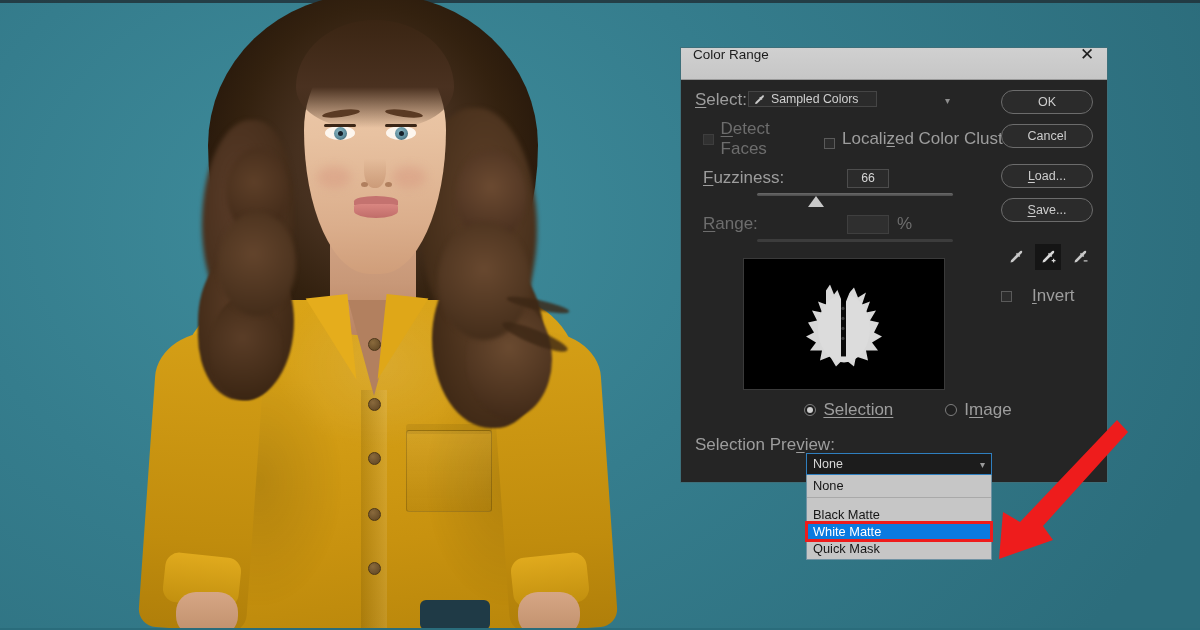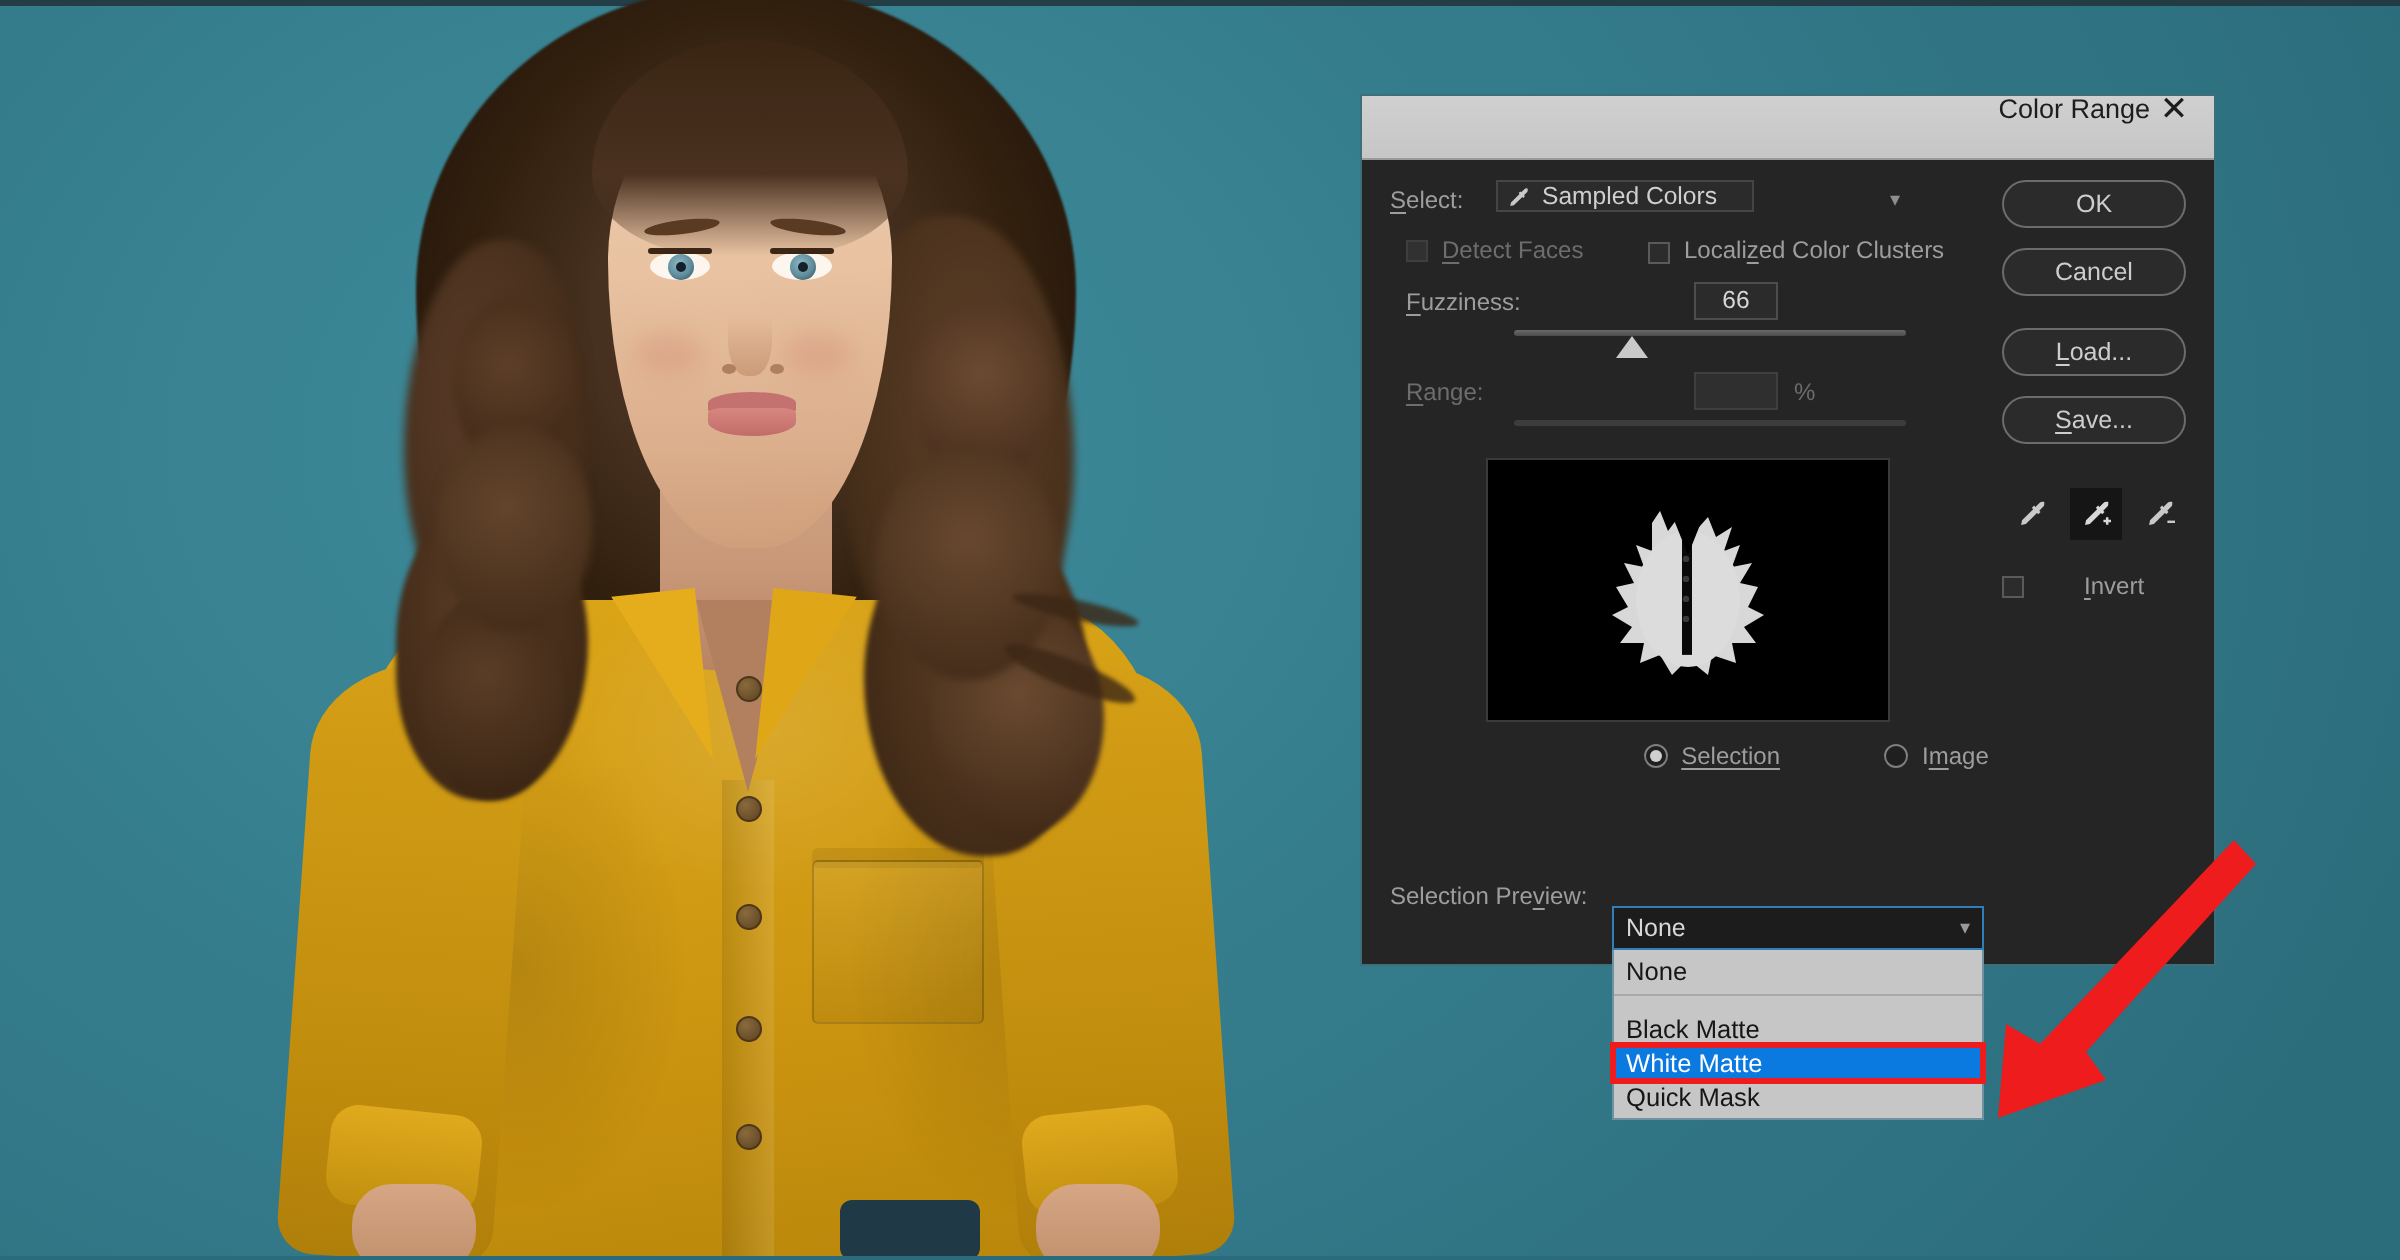--- a/index.html
+++ b/index.html
@@ -130,31 +130,31 @@
   .pants{ position:absolute; left:250px; top:600px; width:70px; height:30px; background:#1f3a46; border-radius:6px;}
 
   
   #dialog{
     position:absolute; left:680px; top:47px; width:428px; height:436px;
     background:#252525; border:1px solid #3d6f7a;
     font-size:12.5px; color:#b9b9b9;
   }
   .titlebar{
     height:32px; background:linear-gradient(180deg,#d0d0d0,#c6c6c6);
-    display:flex; align-items:center; justify-content:flex-end;
+    display:flex; align-items:center; justify-content:space-between;
     padding:0 8px 18px 12px; border-bottom:1px solid #9a9a9a;
   }
   .titlebar .t{ color:#1d1d1d; font-size:13.5px; }
   .closebtn{ width:24px;height:24px; display:flex;align-items:center;justify-content:center;
              color:#1d1d1d; font-size:17px; line-height:1; cursor:pointer; }
 
   .body{ position:relative; padding:10px 14px 0 14px; height:calc(100% - 32px); }
 
   .row{ display:flex; align-items:center; margin-bottom:9px; }
-  .lbl{ color:#9d9d9d; font-size:12px; }
+  .lbl{ color:#9d9d9d; font-size:17px; }
   .lbl.dim{ color:#6d6d6d; }
   .u{ text-decoration:underline; text-decoration-thickness:1px; text-underline-offset:2px; }
 
   .select-wrap{ position:relative; width:207px; height:19px; }
   select.ps, .fakeselect{
     width:100%; height:19px; background:#2b2b2b; color:#cfcfcf;
     border:1px solid #454545; font-size:12.3px; padding:0 18px 0 22px;
     font-family:"Liberation Sans", sans-serif; appearance:none; line-height:17px;
   }
   .sel-eyedrop{ position:absolute; left:5px; top:3px; }
@@ -188,21 +188,21 @@
   
   .btncol{ position:absolute; right:14px; top:10px; width:92px; }
   .pbtn{ width:92px; height:24px; border:1px solid #6c6c6c; border-radius:12px;
          background:#2b2b2b; color:#cdcdcd; font-size:12.5px;
          display:flex; align-items:center; justify-content:center; margin-bottom:10px;
          font-family:"Liberation Sans", sans-serif; cursor:pointer; }
   .pbtn.gap{ margin-top:16px; }
   .droppers{ display:flex; gap:6px; margin-top:22px; justify-content:flex-start; padding-left:2px;}
   .dbtn{ width:26px;height:26px; display:flex;align-items:center;justify-content:center; cursor:pointer;}
   .dbtn.active{ background:#151515; }
-  .invert{ display:flex; align-items:center; gap:23px; margin-top:16px; cursor:pointer;}
+  .invert{ display:flex; align-items:center; gap:13px; margin-top:16px; cursor:pointer;}
 
   
   .sprow{ position:absolute; left:14px; bottom:27px; display:flex; align-items:center; }
 
   
   #dropdown{
     position:absolute; left:806px; top:453px; width:186px; z-index:40;
   }
   .dd-head{
     height:22px; background:#1c1c1c; border:1px solid #2f7fbf;

